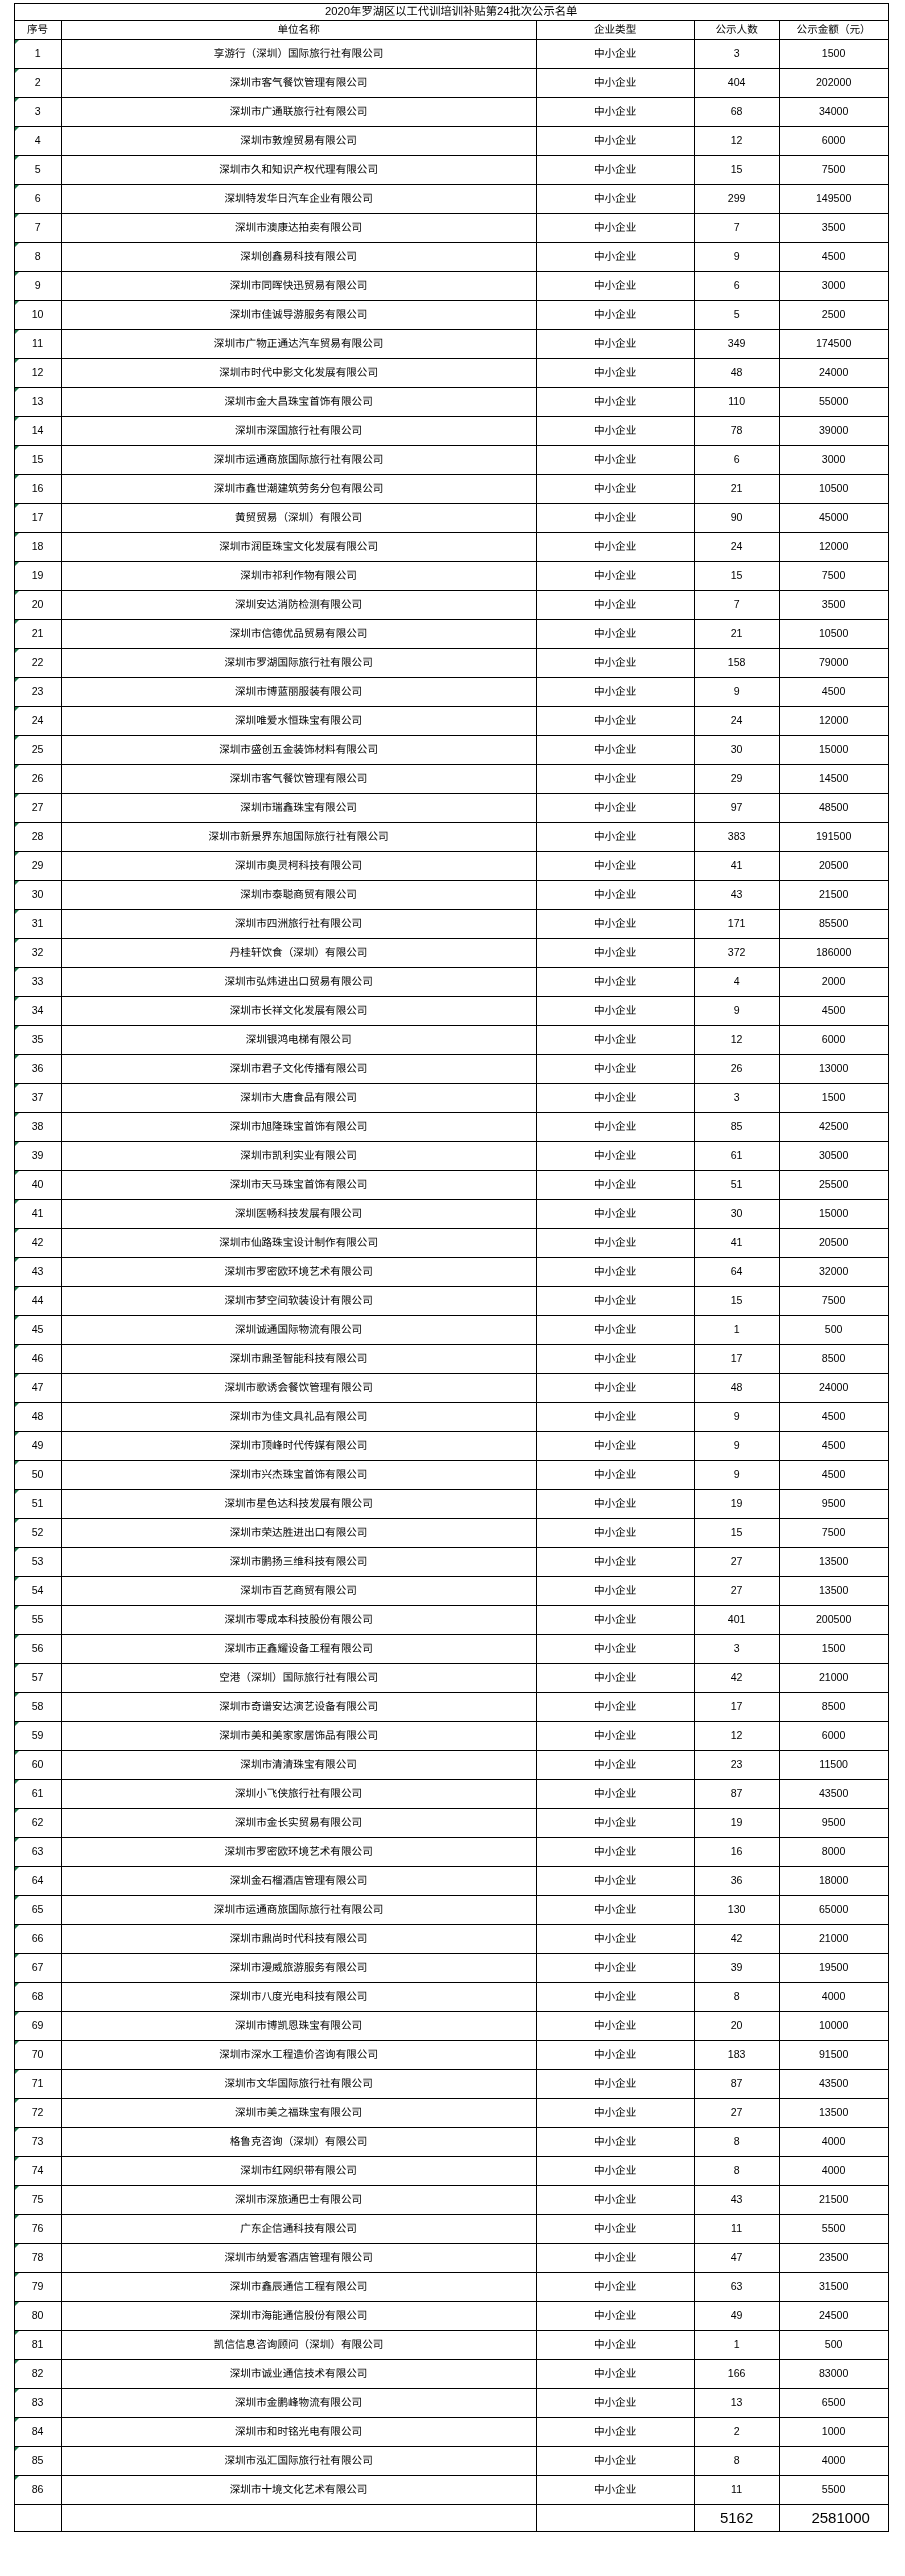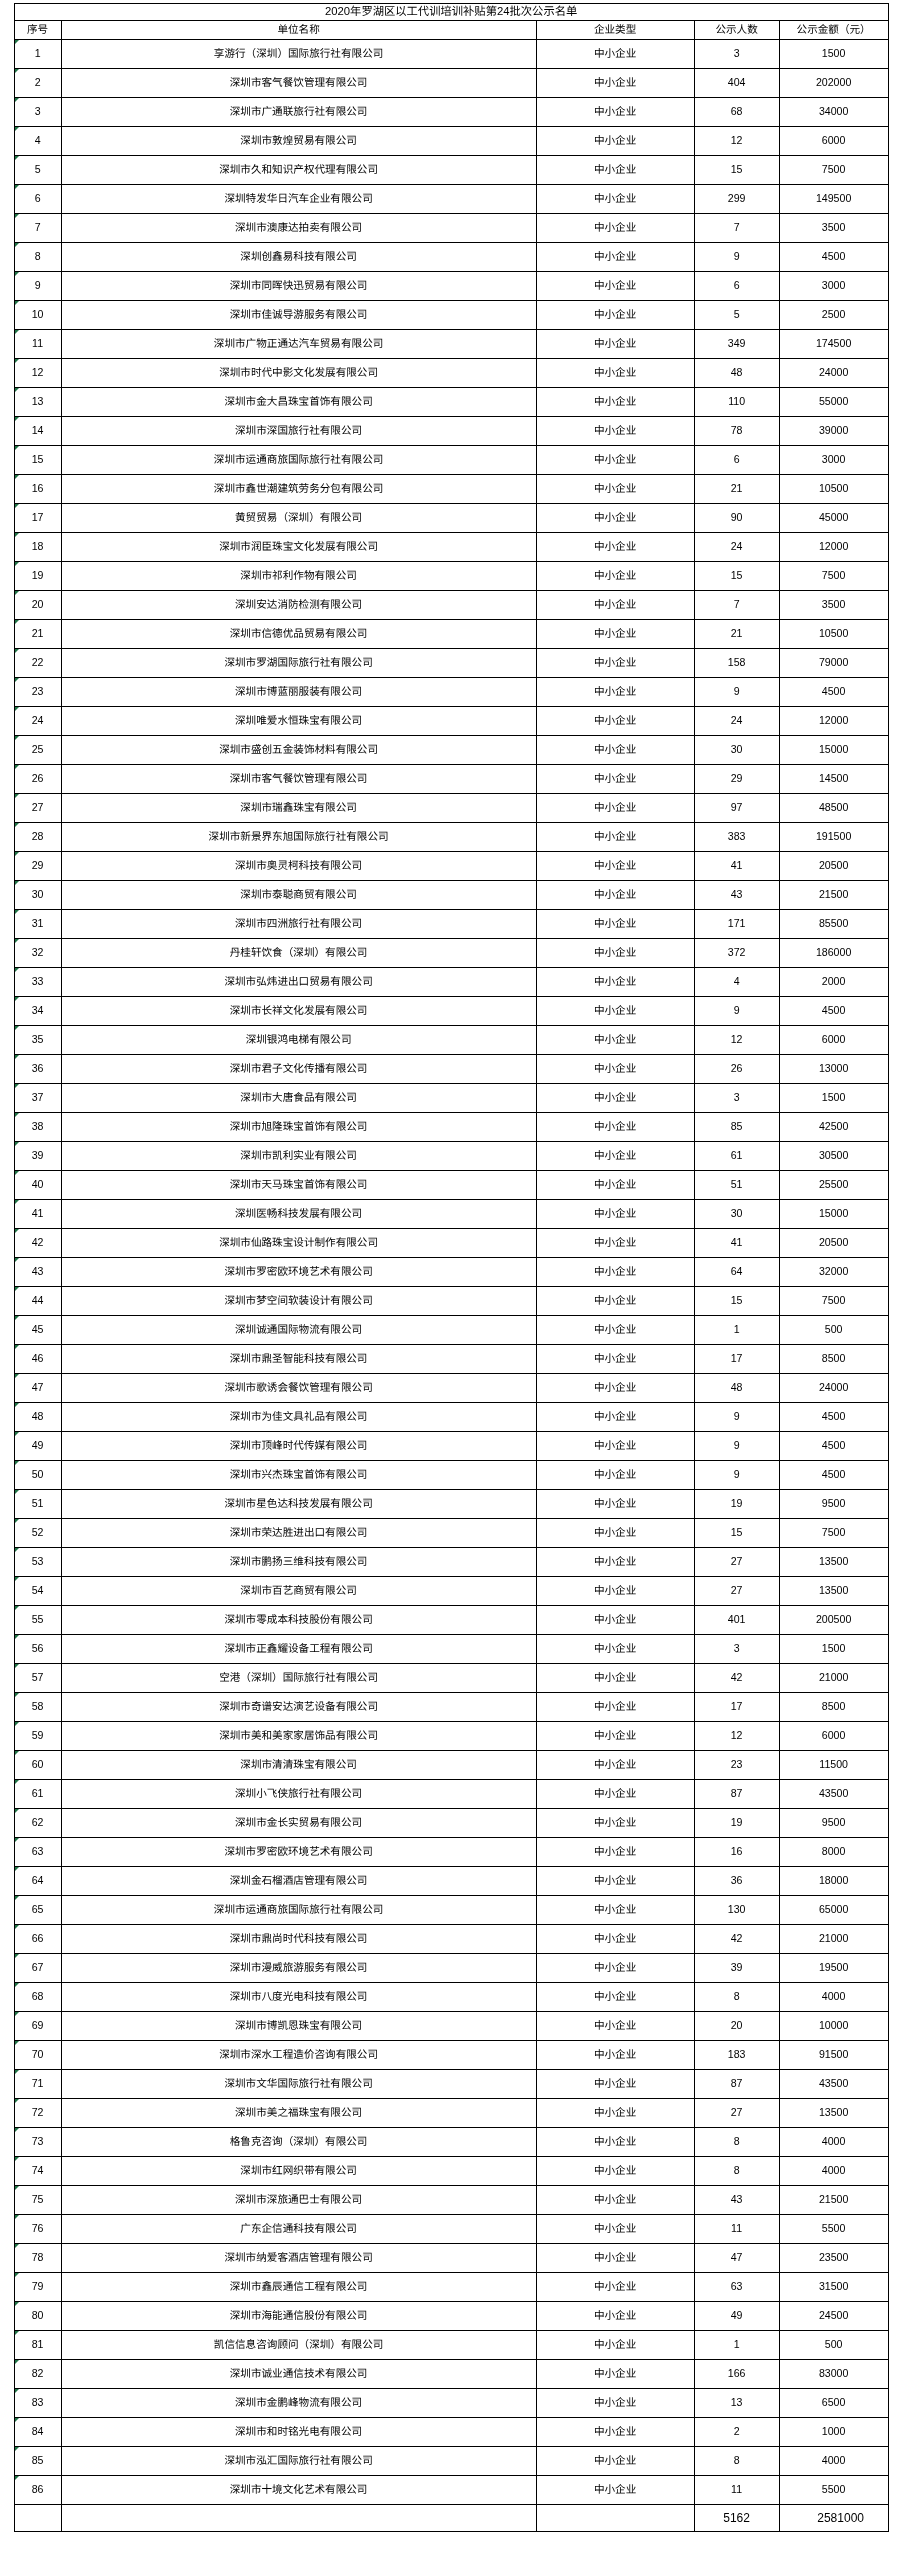--- a/index.html
+++ b/index.html
@@ -99,21 +99,21 @@
     width: 0;
     height: 0;
     border-top: 4.5px solid #217346;
     border-right: 4.5px solid transparent;
     pointer-events: none;
   }
 
   
   tr.total-row td {
     height: 26px;
-    font-size: 12px;
+    font-size: 15px;
     border-bottom: 1.5px solid #000000;
   }
   tr.total-row td.total-idx  { border-left: 1.5px solid #000000; }
   tr.total-row td.total-amt  { border-right: 1.5px solid #000000; padding-left: 14px; }
 </style>
 </head>
 <body>
 
 <div id="sheet">
   <table class="grid">

